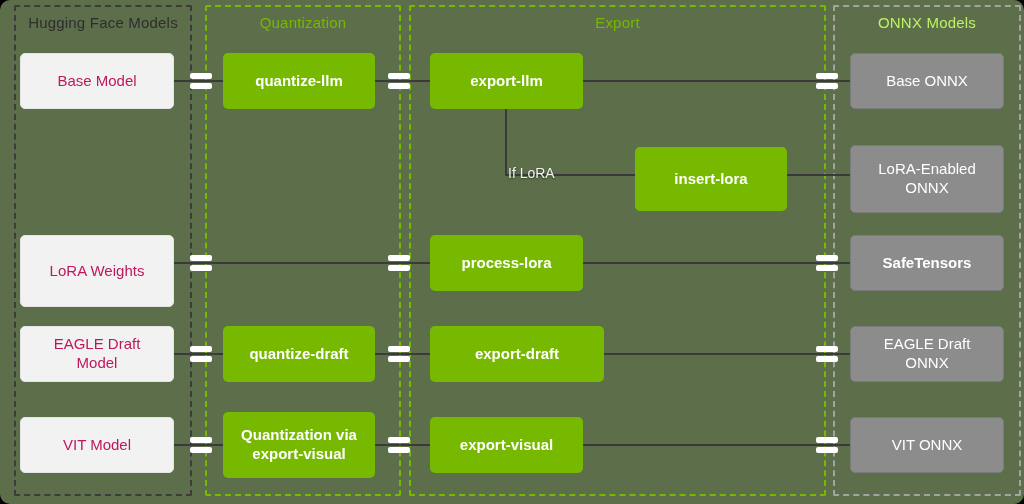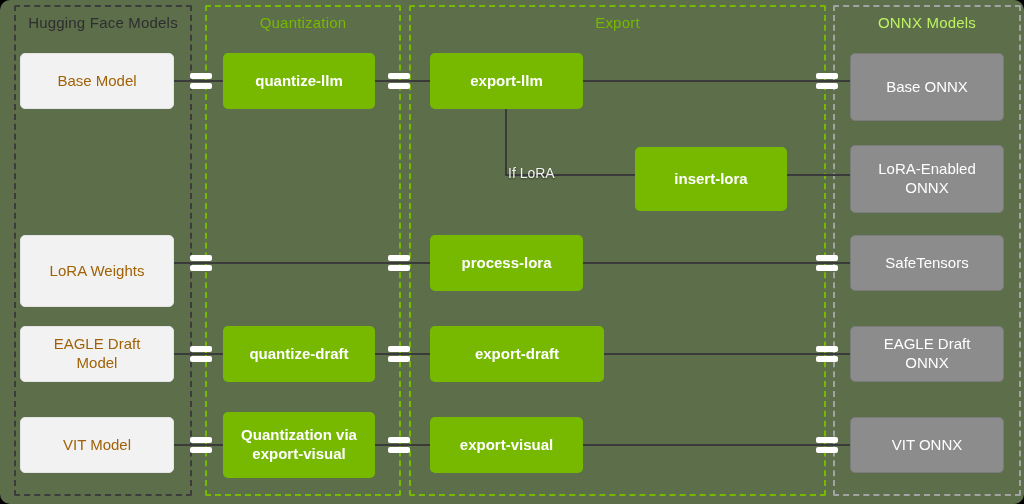--- a/index.html
+++ b/index.html
@@ -45,21 +45,21 @@
     justify-content: center;
     text-align: center;
     border-radius: 5px;
     font-size: 15px;
     line-height: 1.25;
     padding: 4px 12px;
     z-index: 3;
   }
   .node.light {
     background: #f2f2f2;
-    color: #a16207;
+    color: #be185d;
     border: 1px solid #e4e4e4;
   }
   .node.green {
     background: #76b900;
     color: #ffffff;
     font-weight: bold;
   }
   .node.gray {
     background: #8c8c8c;
     color: #ffffff;
@@ -200,19 +200,19 @@
   <div class="node green" style="left:223px; top:53px; width:152px; height:56px;">quantize-llm</div>
   <div class="node green" style="left:223px; top:326px; width:152px; height:56px;">quantize-draft</div>
   <div class="node green" style="left:223px; top:412px; width:152px; height:66px;">Quantization via export-visual</div>
 
   <div class="node green" style="left:430px; top:53px; width:153px; height:56px;">export-llm</div>
   <div class="node green" style="left:635px; top:147px; width:152px; height:64px;text-align:right;">insert-lora</div>
   <div class="node green" style="left:430px; top:235px; width:153px; height:56px;">process-lora</div>
   <div class="node green" style="left:430px; top:326px; width:174px; height:56px;text-align:center;">export-draft</div>
   <div class="node green" style="left:430px; top:417px; width:153px; height:56px;">export-visual</div>
 
-  <div class="node gray" style="left:850px; top:53px; width:154px; height:68px;">Base ONNX</div>
+  <div class="node gray" style="left:850px; top:53px; width:154px; height:56px;">Base ONNX</div>
   <div class="node gray" style="left:850px; top:145px; width:154px; height:68px;">LoRA-Enabled ONNX</div>
-  <div class="node gray" style="left:850px; top:235px; width:154px; height:56px;">SafeTensors</div>
+  <div class="node gray" style="left:850px; top:235px; width:154px; height:56px;font-weight:bold;">SafeTensors</div>
   <div class="node gray" style="left:850px; top:326px; width:154px; height:56px;">EAGLE Draft ONNX</div>
   <div class="node gray" style="left:850px; top:417px; width:154px; height:56px;">VIT ONNX</div>
 
 </div>
 
 </body></html>

